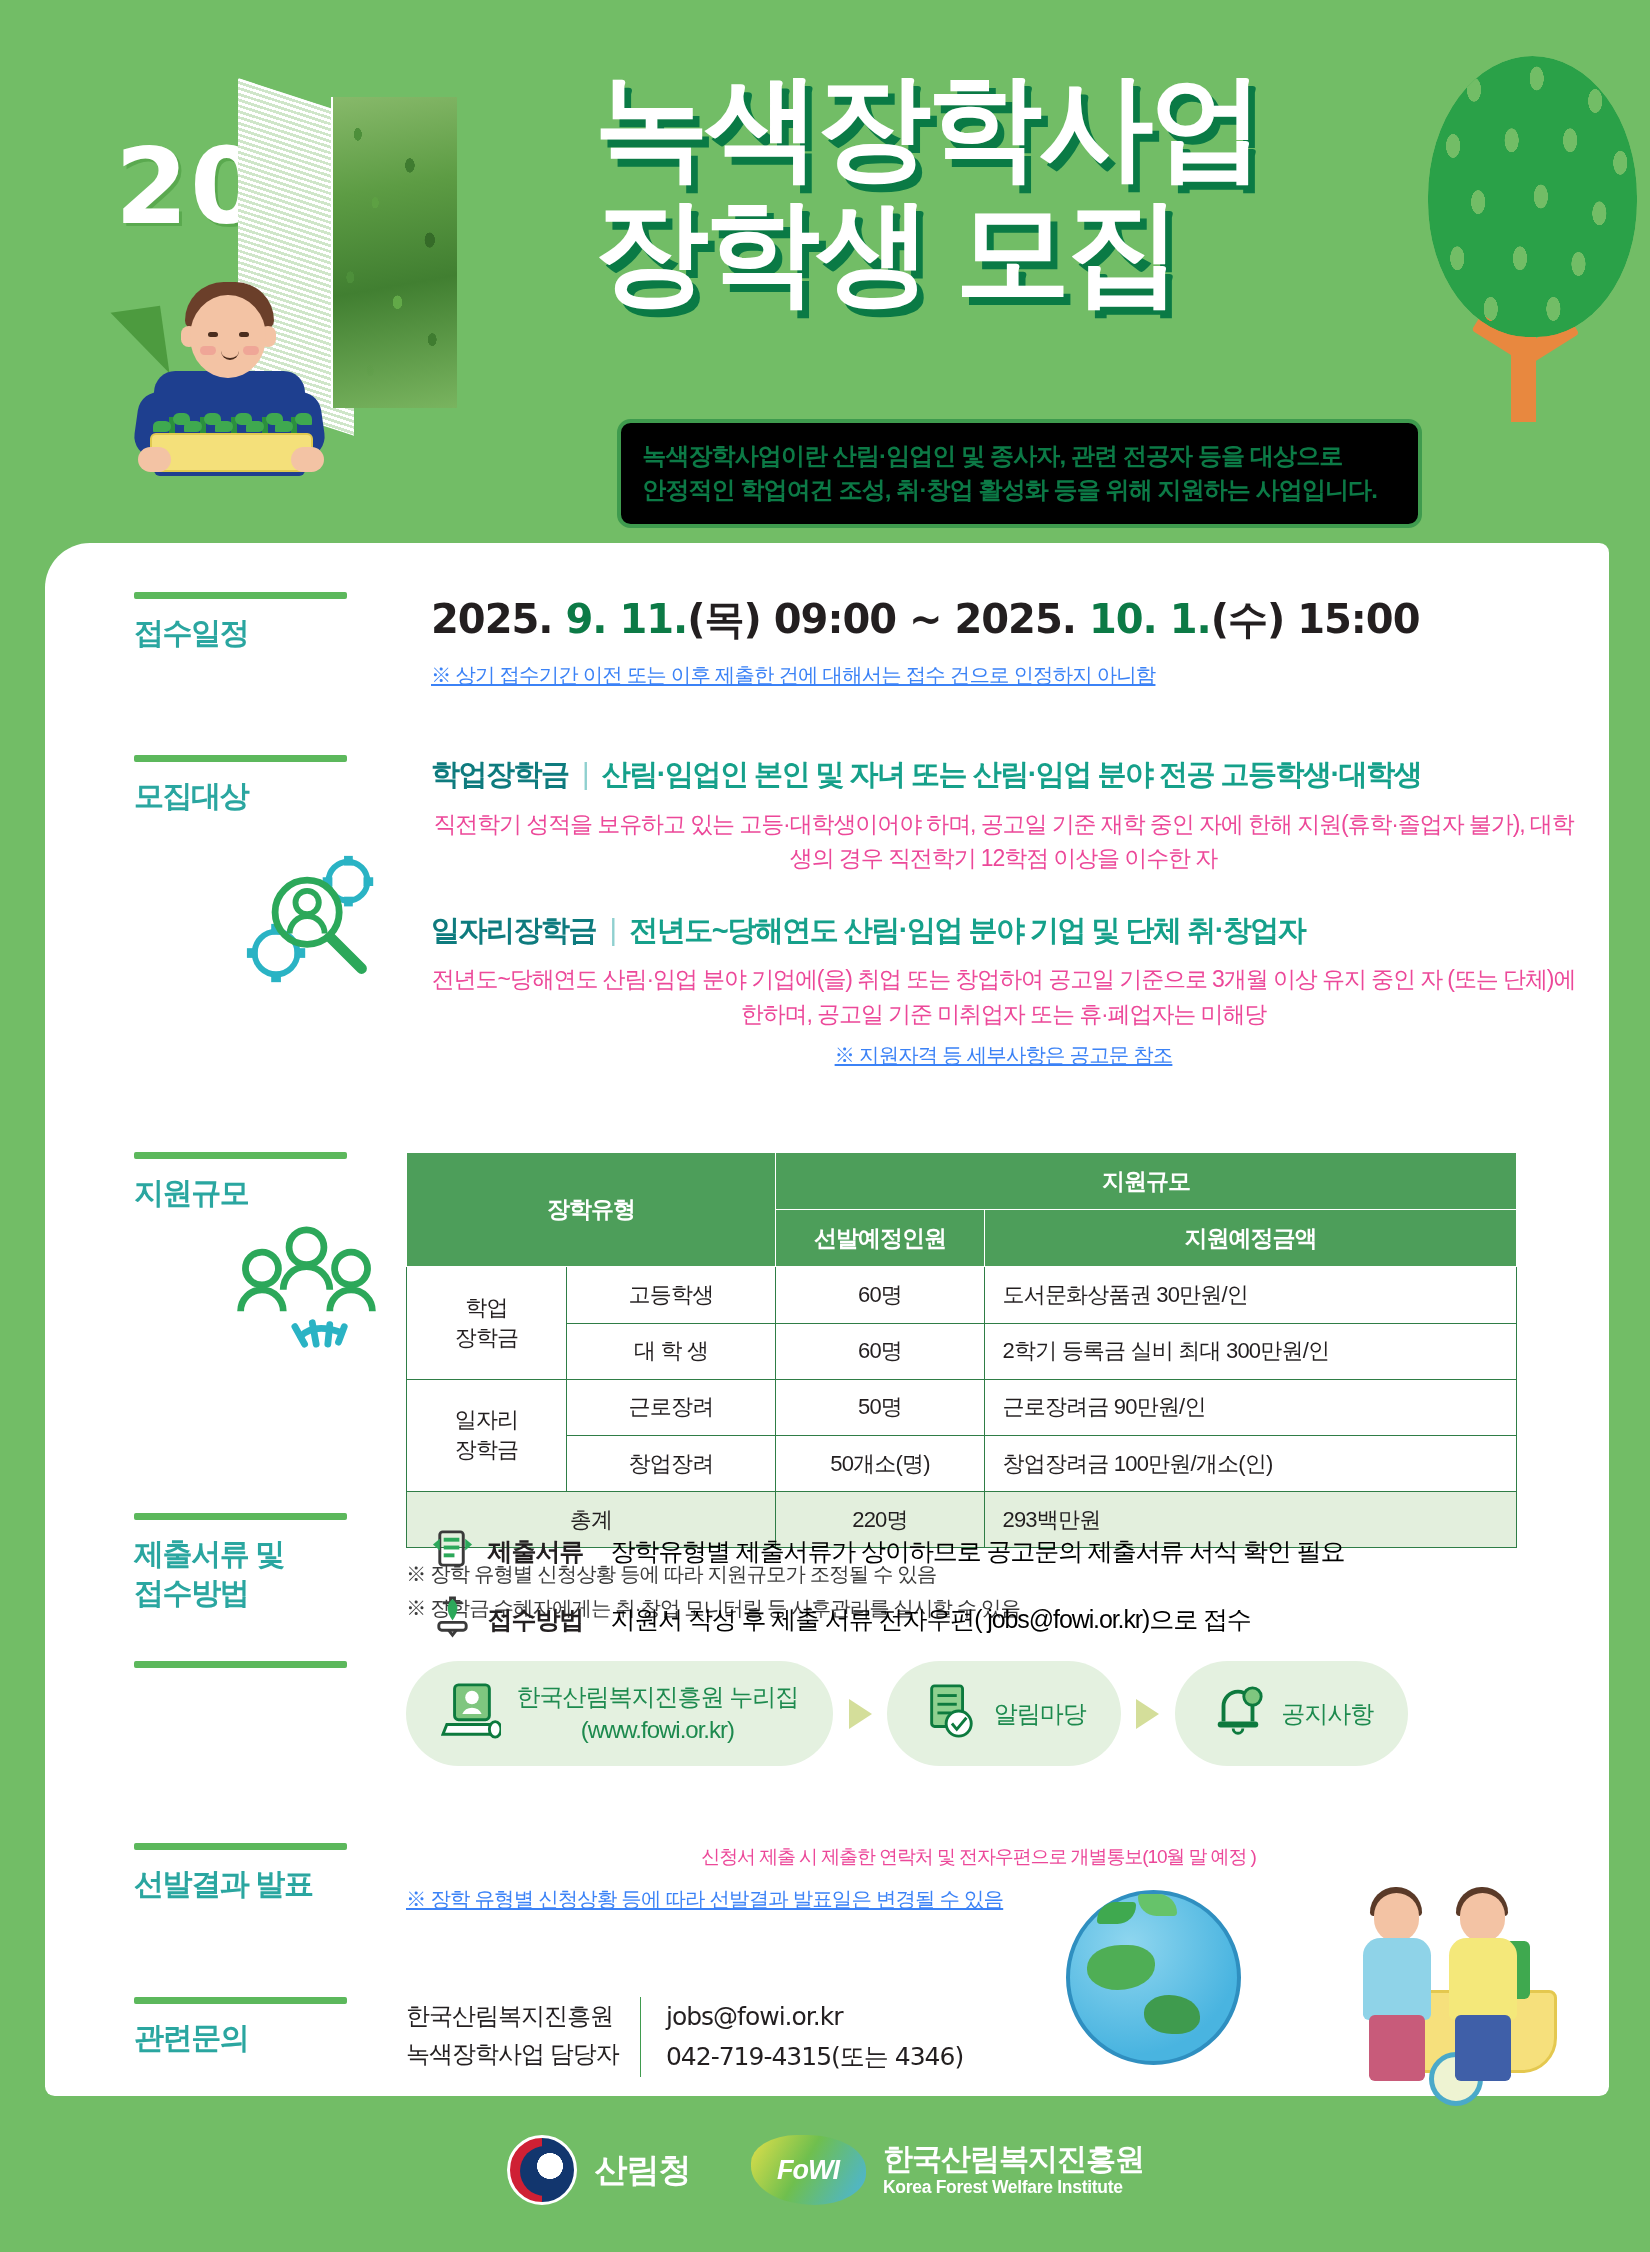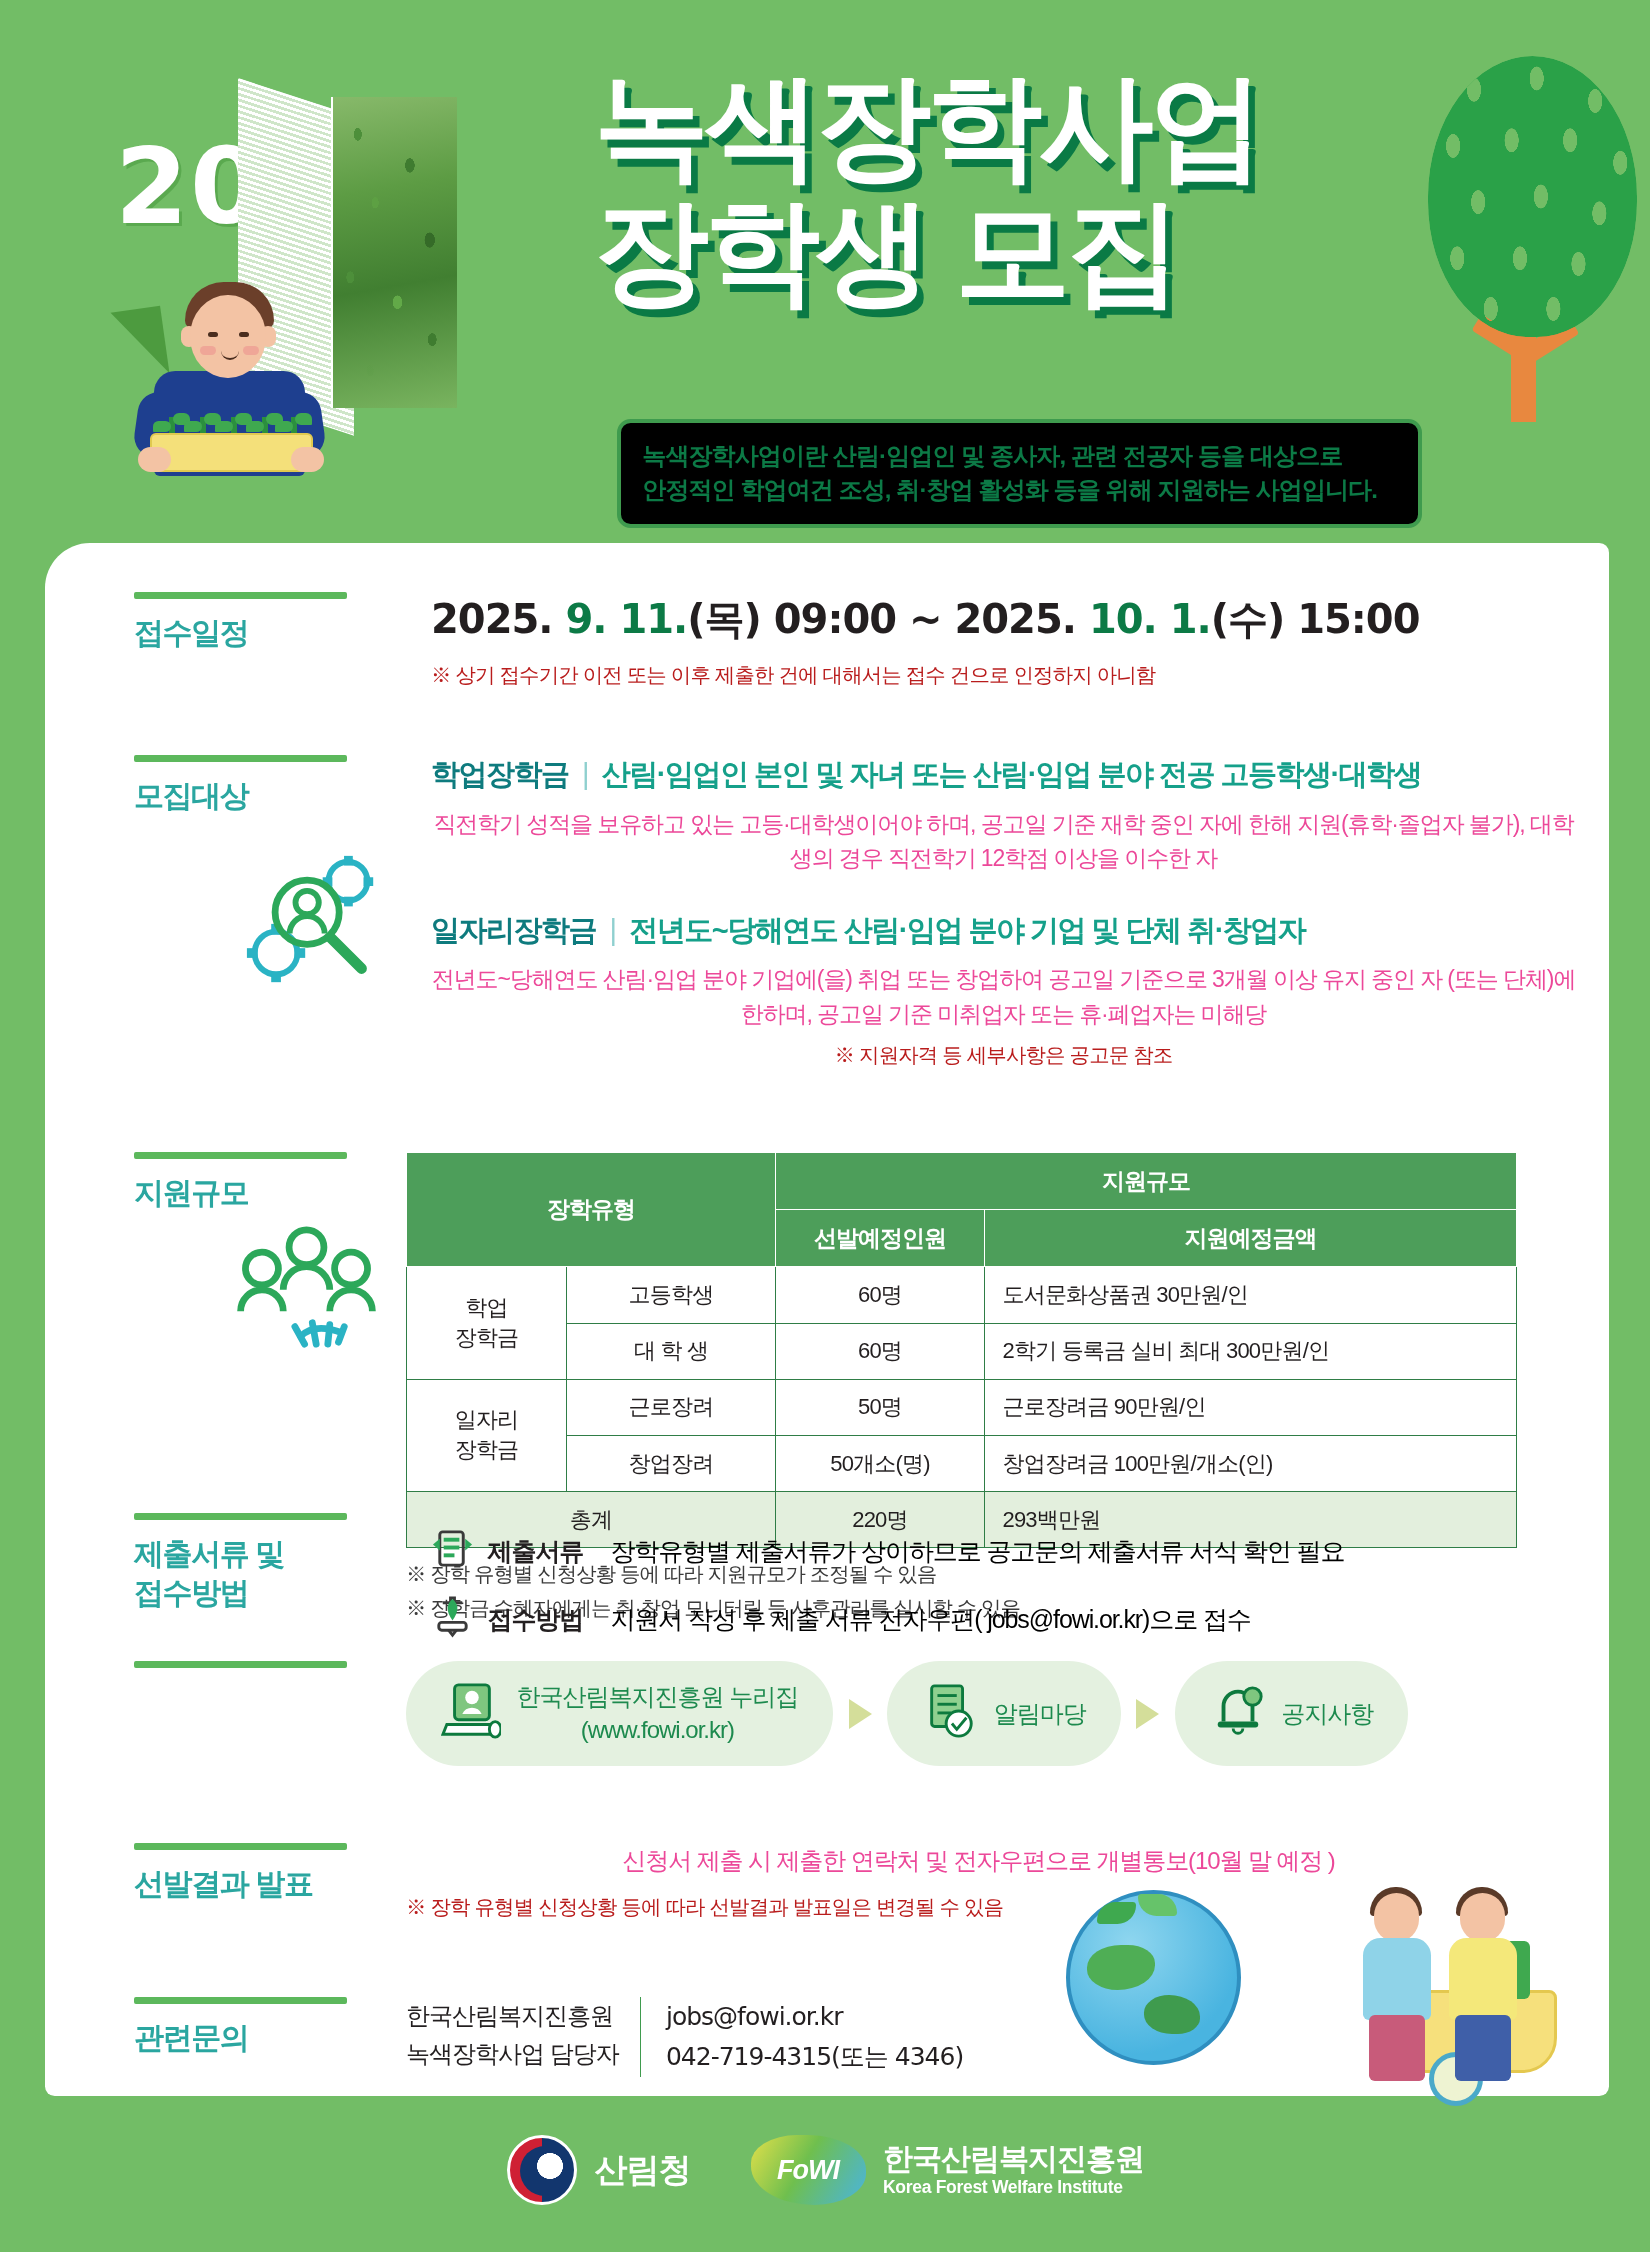--- a/index.html
+++ b/index.html
@@ -118,21 +118,21 @@
 
   .row { position:absolute; left:0; width:100%; }
   .label-col { position:absolute; left:89px; width:247px; }
   .label-rule { width:213px; height:6.8px; background:#5cb85c; border-radius:1.9px; }
   .label-text { margin-top:15.5px; font-size:30px; font-weight:bold; letter-spacing:-1.4px; line-height:1.28; }
   .label-text.teal { color:#2aa6a0; }
   .content-col { position:absolute; left:386px; width:1145px; }
 
   .date-line { font-size:40px; color:#231f20; font-weight:bold; letter-spacing:-1px; font-family:"DejaVu Sans", sans-serif; }
   .date-line .hl { color:#0c7a46; }
-  .note { font-size:20.4px; color:#b91c1c; letter-spacing:-0.8px; margin-top:13.6px; }
+  .note { font-size:20.4px; color:#3b82f6; letter-spacing:-0.8px; margin-top:13.6px;text-decoration:underline; }
 
   .sub-head { font-size:29px; font-weight:bold; letter-spacing:-1.5px; color:#0e7b7e; white-space:nowrap;}
   .sub-head .bar { color:#8fd0cf; font-weight:normal; padding:0 13.6px; }
   .sub-head .desc { color:#15a08a; }
   .body-text { font-size:23px; color:#ec4899; letter-spacing:-1.1px; line-height:1.5; margin-top:11.6px;text-align:center; }
 
   
   table.grant { border-collapse:collapse; width:1111px; font-size:22px; color:#231f20; letter-spacing:-0.8px;}
   table.grant th { background:#4d9e5a; color:#ffffff; font-weight:bold; font-size:23px;
      border:1.9px solid #ffffff; padding:12.6px 5.8px; letter-spacing:-1px;}
@@ -486,21 +486,21 @@
       </div>
     </div>
   </div>
 
   <div class="row" style="top:1300px;">
     <div class="label-col">
       <div class="label-rule"></div>
       <div class="label-text teal">선발결과 발표</div>
     </div>
     <div class="content-col" style="left:361px;">
-      <div class="body-text" style="margin-top:0;font-size:24px;">신청서 제출 시 제출한 연락처 및 전자우편으로 개별통보(10월 말 예정 )</div>
+      <div class="body-text" style="margin-top:0;font-size:19px;">신청서 제출 시 제출한 연락처 및 전자우편으로 개별통보(10월 말 예정 )</div>
       <div class="note">※ 장학 유형별 신청상황 등에 따라 선발결과 발표일은 변경될 수 있음</div>
     </div>
   </div>
 
   <div class="row" style="top:1454px;">
     <div class="label-col">
       <div class="label-rule"></div>
       <div class="label-text teal">관련문의</div>
     </div>
     <div class="content-col" style="left:361px;">

